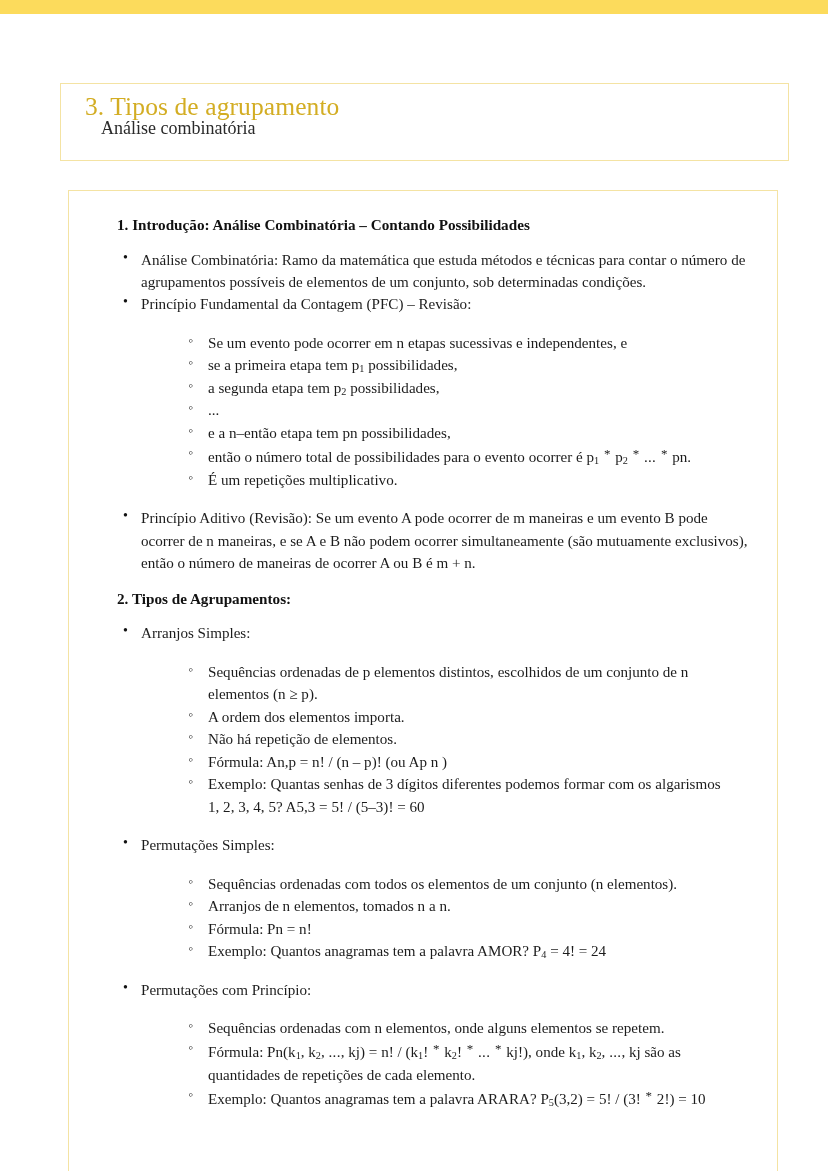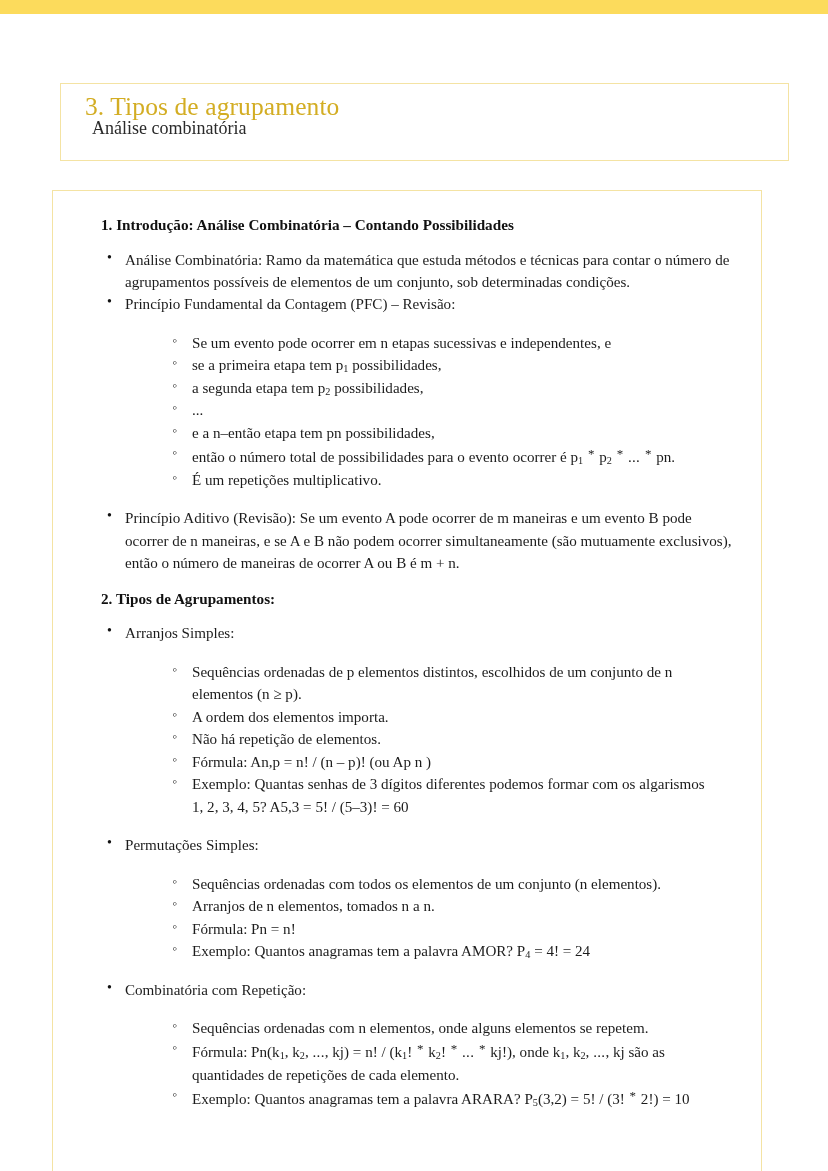--- a/index.html
+++ b/index.html
@@ -43,29 +43,29 @@
     line-height: 1.06;
     color: #d3ad23;
     letter-spacing: 0.1px;
     margin: 0;
     font-weight: normal;
   }
   .title-sub {
     font-size: 18px;
     line-height: 1.18;
     color: #2a2a2a;
-    margin: 7px;
+    margin: 16px;
     margin-top: -2px;
     font-weight: normal;
   }
 
   
   .content-box {
     position: absolute;
-    left: 52px;
+    left: 68px;
     top: 190px;
     width: 710px;
     height: 981px;
     box-sizing: border-box;
     border: 1px solid #f4e3a3;
     border-bottom: none;
     padding: 24px 28px 0 28px;
   }
 
   .sec-head {
@@ -183,21 +183,21 @@
     <li>
       <span>Permutações Simples:</span>
       <ul class="lvl2">
         <li><span>Sequências ordenadas com todos os elementos de um conjunto (n elementos).</span></li>
         <li><span>Arranjos de n elementos, tomados n a n.</span></li>
         <li><span>Fórmula: Pn = n!</span></li>
         <li><span>Exemplo: Quantos anagramas tem a palavra AMOR? P<sub>4</sub> = 4! = 24</span></li>
       </ul>
     </li>
     <li>
-      <span>Combinatória com Repetição:</span>
+      <span>Permutações com Princípio:</span>
       <ul class="lvl2">
         <li><span>Sequências ordenadas com n elementos, onde alguns elementos se repetem.</span></li>
         <li><span>Fórmula: Pn(k<sub>1</sub>, k<sub>2</sub>, <span class="ell">...</span>, kj) = n! / (k<sub>1</sub>! <span class="ast">*</span> k<sub>2</sub>! <span class="ast">*</span> <span class="ell">...</span> <span class="ast">*</span> kj!), onde k<sub>1</sub>, k<sub>2</sub>, <span class="ell">...</span>, kj são as quantidades de repetições de cada elemento.</span></li>
         <li><span>Exemplo: Quantos anagramas tem a palavra ARARA? P<sub>5</sub>(3,2) = 5! / (3! <span class="ast">*</span> 2!) = 10</span></li>
       </ul>
     </li>
   </ul>
 
 </div>
 

